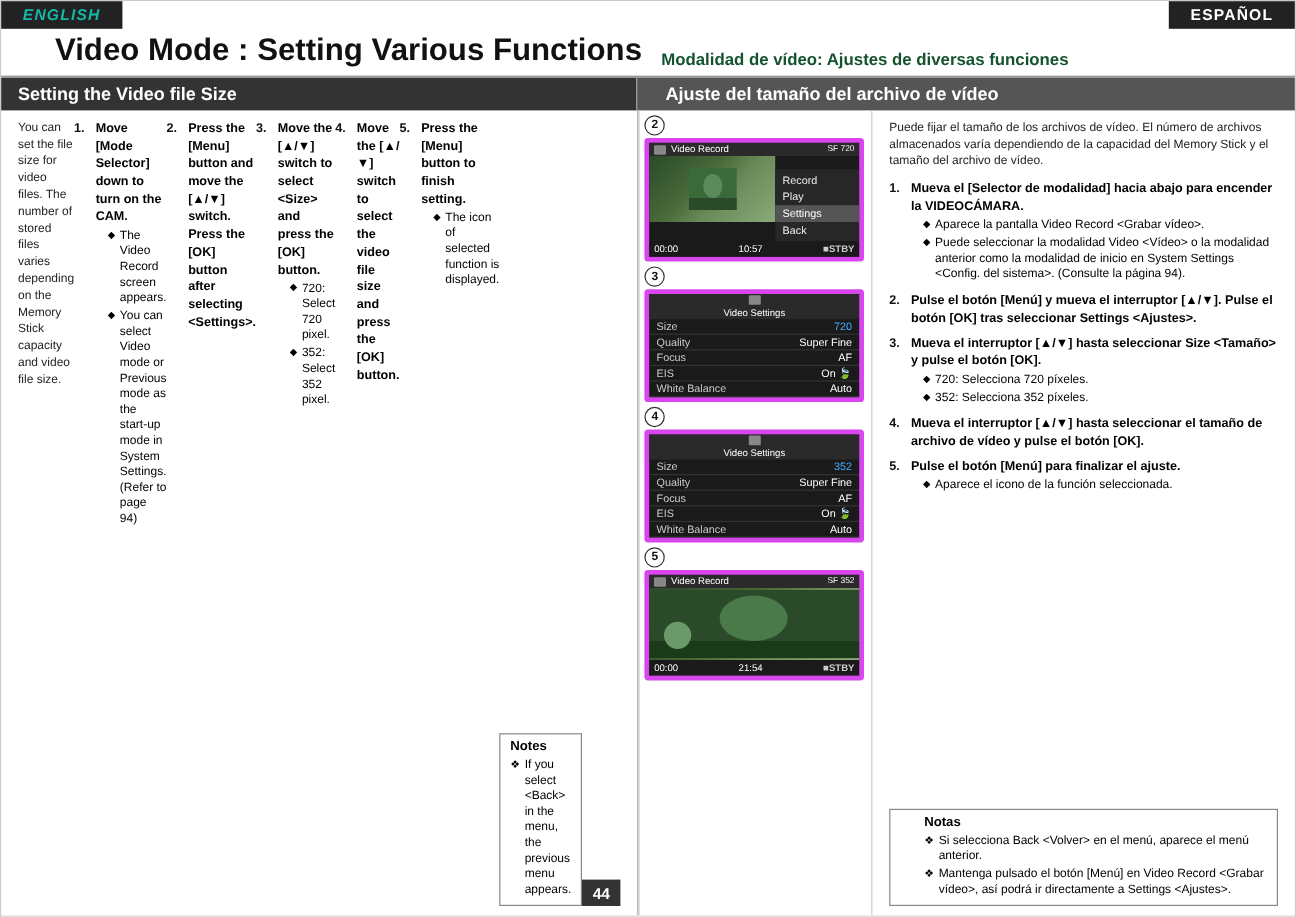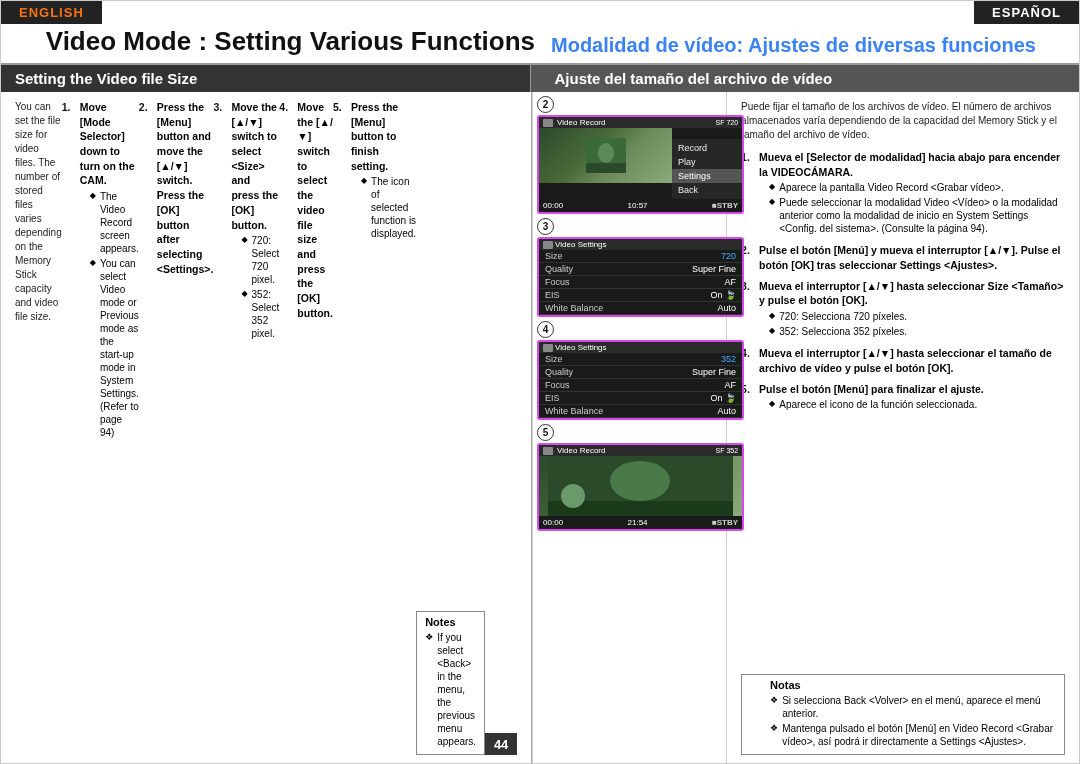--- a/index.html
+++ b/index.html
@@ -19,25 +19,26 @@
       border: 1px solid #ccc;
     }
     
     .lang-bar {
       display: flex;
       width: 100%;
       background: #fff;
     }
     .lang-english {
       background: #222;
-      color: #f97316;
+      color: #14b8a6;
       font-weight: bold;
       font-size: 13px;
       padding: 4px 18px;
       letter-spacing: 1px;
+      font-style: italic;
     }
     .lang-espanol {
       background: #222;
       color: #fff;
       font-weight: bold;
       font-size: 13px;
       padding: 4px 18px;
       letter-spacing: 1px;
       margin-left: auto;
     }
@@ -50,23 +51,23 @@
       align-items: flex-end;
     }
     .title-en {
       font-size: 26px;
       font-weight: bold;
       color: #111;
       flex: 1;
       text-align: right;
     }
     .title-es {
-      font-size: 20px;
-      font-weight: bold;
-      color: #3b82f6;
+      font-size: 14px;
+      font-weight: bold;
+      color: #14532d;
       flex: 1;
       padding-left: 16px;
       padding-right: 10px;
     }
     
     .section-header-row {
       display: flex;
       width: 100%;
     }
     .section-header-en {
@@ -187,22 +188,22 @@
       display: flex;
       flex-direction: column;
       align-items: center;
       padding: 4px 4px;
       border-left: 1px solid #ccc;
       border-right: 1px solid #ccc;
       gap: 4px;
     }
     
     .cam-screen {
-      width: 207px;
-      border: 2px solid #d946ef;
+      width: 183px;
+      border: 4px solid #d946ef;
       background: #1a1a1a;
       border-radius: 3px;
       overflow: hidden;
       position: relative;
     }
     .cam-top-bar {
       background: #2a2a2a;
       display: flex;
       align-items: center;
       padding: 1px 4px;
@@ -250,20 +251,21 @@
       color: #ccc;
       font-size: 8px;
       font-weight: bold;
     }
     .cam-settings-header {
       background: #2a2a2a;
       display: flex;
       align-items: center;
       padding: 1px 4px;
       gap: 2px;
+      flex-direction: column;
     }
     .cam-settings-title {
       color: #fff;
       font-size: 8px;
     }
     .settings-row {
       display: flex;
       justify-content: space-between;
       padding: 1px 6px;
       border-bottom: 1px solid #333;

